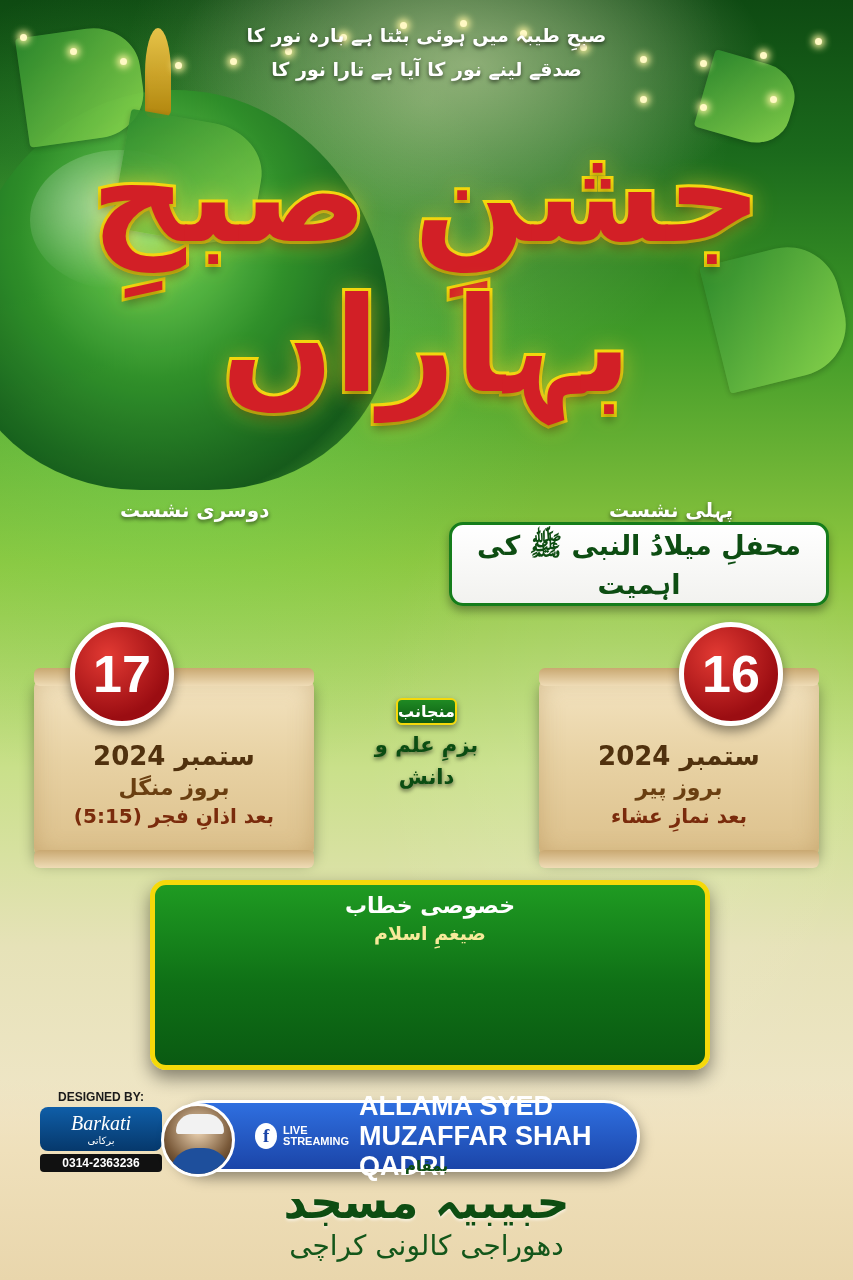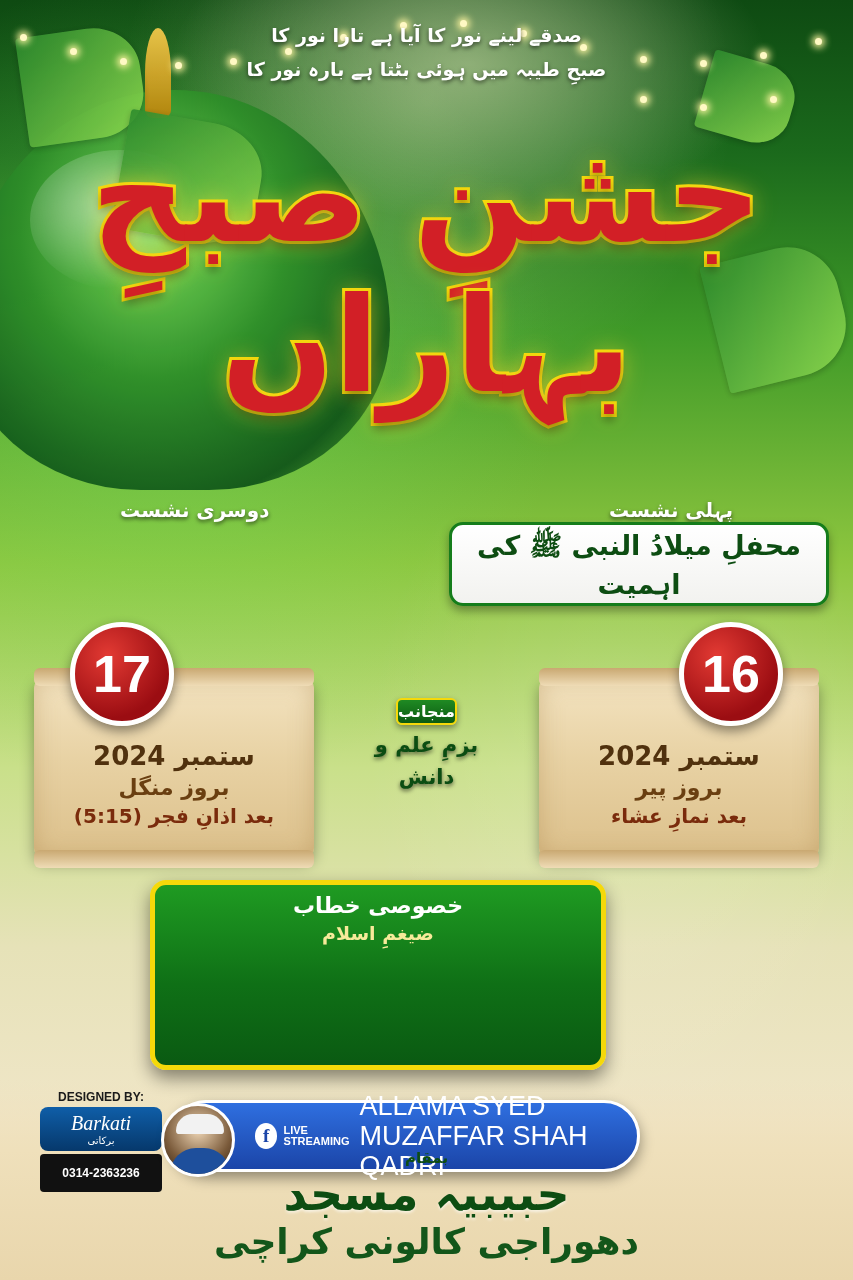--- a/index.html
+++ b/index.html
@@ -155,21 +155,21 @@
   }
   .mid-tag .ribbon {
     display: inline-block; background: linear-gradient(180deg,#1f8a23,#0c5a12);
     border: 2px solid #f5d90a; border-radius: 6px; padding: 2px 0; font-size: 16px;
     box-shadow: 0 3px 6px rgba(0,0,0,.4);
   }
   .mid-tag .line { display:block; font-size: 21px; margin-top: 8px; text-shadow: 0 2px 4px rgba(0,0,0,.6); color:#0b4d12;}
 
   
   .speaker-panel {
-    position: absolute; left: 150px; top: 880px; width: 456px; height: 190px;
+    position: absolute; left: 150px; top: 880px; width: 560px; height: 190px;
     background: linear-gradient(180deg,#1f9b22 0%, #0f7016 55%, #0a5a12 100%);
     border: 5px solid #f5d90a;
     border-radius: 16px;
     box-shadow: 0 8px 18px rgba(0,0,0,.45);
     text-align: center;
   }
   .sp-top { margin-top: 8px; font-size: 22px; color:#ffffff; font-weight: bold; }
   .sp-small { font-size: 19px; color:#f7ea9a; font-weight: bold; margin-top: 4px;}
   .sp-name {
     font-size: 56px; line-height: 70px; font-weight: bold; color: #ffffff;
@@ -182,21 +182,21 @@
   }
   .designer .dlabel { font-size: 12px; font-weight: bold; color: #1a1a1a; }
   .designer .dbox {
     margin-top: 3px; background: linear-gradient(180deg,#0f5ea8,#06386b);
     border-radius: 8px; padding: 5px 16px; color: #ffffff;
   }
   .designer .dname { font-family: "Liberation Serif", serif; font-style: italic; font-size: 20px; }
   .designer .dsub { font-size: 10px; }
   .designer .dphone {
     margin-top: 3px; background:#111; color:#fff; font-size: 12px; font-weight: bold;
-    border-radius: 4px; padding: 12px 0;
+    border-radius: 4px; padding: 2px 0;
   }
 
   
   .livebar {
     position: absolute; left: 170px; top: 1100px; width: 470px; height: 72px;
     background: linear-gradient(180deg,#2f6fe0 0%, #1b45a8 100%);
     border: 3px solid #ffffff; border-radius: 36px;
     box-shadow: 0 6px 14px rgba(0,0,0,.4);
     display: flex; align-items: center; padding-left: 82px;
   }
@@ -207,28 +207,28 @@
     overflow: hidden;
   }
   .avatar .turban{ position:absolute; left:12px; top:8px; width:48px; height:20px; background:#f2f2f2; border-radius:20px 20px 4px 4px;}
   .avatar .body{ position:absolute; left:6px; bottom:-6px; width:60px; height:32px; background:#1e4f9c; border-radius:26px 26px 0 0;}
   .fb {
     width: 26px; height: 26px; border-radius: 50%; background: #ffffff; color: #1b45a8;
     font-weight: bold; font-size: 19px; display: flex; align-items: center; justify-content: center;
     margin-right: 6px; font-family: "Liberation Serif", serif;
   }
   .live-txt { color: #ffffff; font-size: 11px; font-weight: bold; line-height: 11px; margin-right: 10px; }
-  .live-name { color: #ffffff; font-size: 27px; font-weight: normal; line-height: 30px; }
+  .live-name { color: #ffffff; font-size: 27px; font-weight: bold; line-height: 30px; }
 
   
   .footer {
     position: absolute; left: 0; bottom: 18px; width: 853px; text-align: center;
   }
   .footer .fmain { font-size: 46px; font-weight: bold; color: #0d4d12; text-shadow: 0 2px 3px rgba(255,255,255,.6); }
-  .footer .fsub  { font-size: 36px; font-weight: bold; color: #13561a; }
+  .footer .fsub  { font-size: 28px; font-weight: normal; color: #13561a; }
   .footer .fcrest { font-size: 15px; color: #0d4d12; font-weight: bold; }
 </style>
 </head>
 <body>
 
 <div id="poster">
 
   <div class="glow-top"></div>
   <div class="dome"></div>
   <div class="dome-shine"></div>
@@ -256,22 +256,22 @@
     <div class="bulb" style="left:760px; top:52px;"></div>
     <div class="bulb" style="left:815px; top:38px;"></div>
     <div class="bulb" style="left:640px; top:96px;"></div>
     <div class="bulb" style="left:700px; top:104px;"></div>
     <div class="bulb" style="left:770px; top:96px;"></div>
   </div>
 
   <div class="sand"></div>
 
   <div class="topline urdu">
+    <div>صبحِ طیبہ میں ہوئی بٹتا ہے بارہ نور کا</div>
     <div>صدقے لینے نور کا آیا ہے تارا نور کا</div>
-    <div>صبحِ طیبہ میں ہوئی بٹتا ہے بارہ نور کا</div>
   </div>
 
   <div class="title-wrap">
     <div class="title-main urdu">جشنِ صبحِ بہاراں</div>
   </div>
 
   <div class="sessions">
     <div class="session-tag r urdu">پہلی نشست</div>
     <div class="session-box right urdu">محفلِ میلادُ النبی ﷺ کی اہمیت</div>
 

